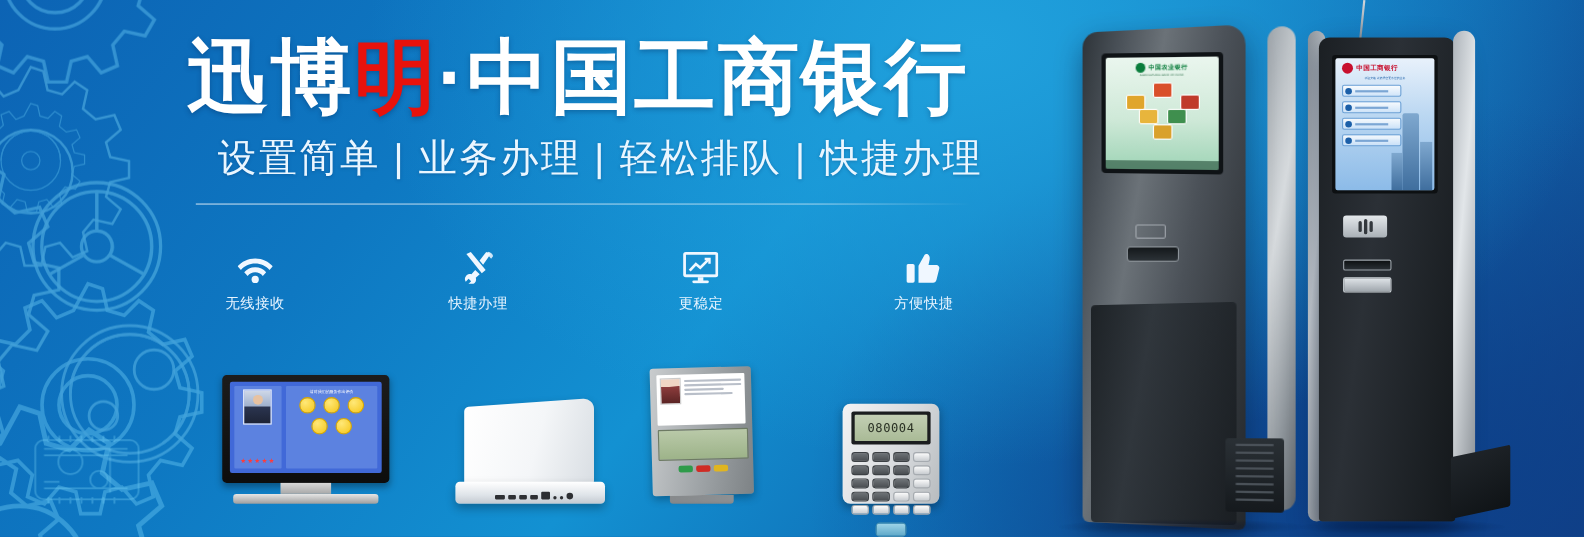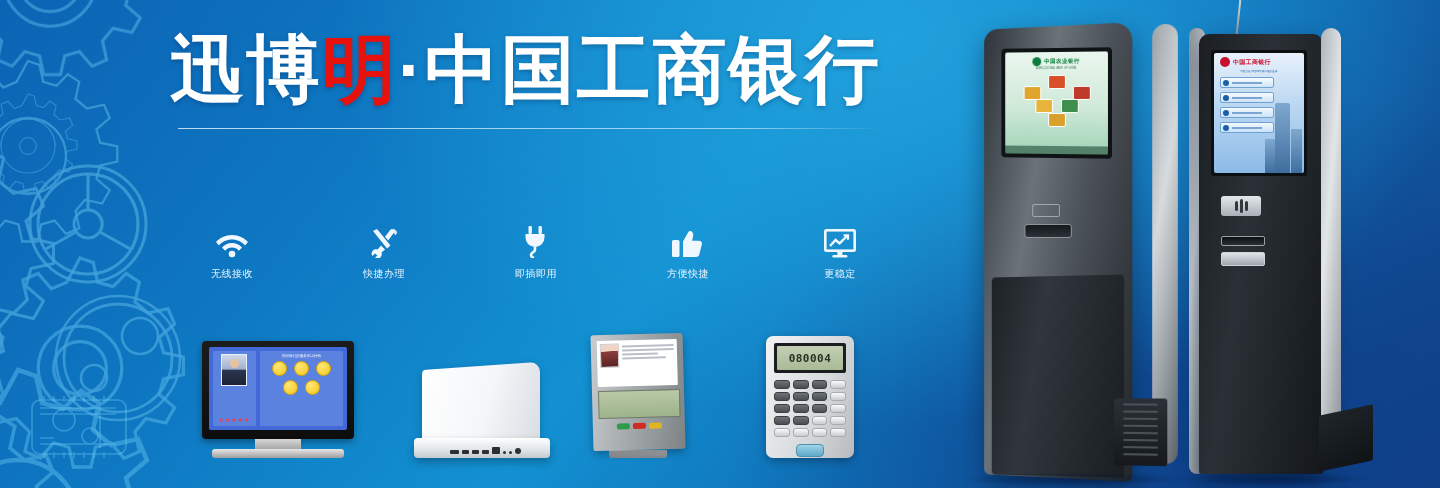--- a/index.html
+++ b/index.html
@@ -43,21 +43,21 @@
 
   
   .features{
     position:absolute;left:186px;top:224px;width:700px;
     display:flex;justify-content:space-between;align-items:flex-start;
   }
   .feature{width:92px;display:flex;flex-direction:column;align-items:center;}
   .feature .ico{height:34px;display:flex;align-items:flex-end;justify-content:center;}
   .feature .ico svg{display:block;}
   .feature .flabel{
-    margin-top:9px;font-size:10px;color:#e9f5ff;letter-spacing:.5px;white-space:nowrap;
+    margin-top:9px;font-size:13px;color:#e9f5ff;letter-spacing:.5px;white-space:nowrap;
   }
 
   
   .products{position:absolute;left:196px;top:318px;width:700px;height:140px;}
   .prod{position:absolute;bottom:0;}
 
   
   .p-monitor{left:6px;width:152px;}
   .mon-frame{width:152px;height:98px;background:linear-gradient(180deg,#1c1c1c,#0d0d0d);
     border-radius:4px;padding:6px 7px 9px 7px;box-sizing:border-box;
@@ -106,23 +106,23 @@
   .lcd{width:100%;height:26px;margin-top:4px;background:linear-gradient(180deg,#b9c9a8,#9db389);
     border:1px solid #6d7a63;border-radius:1px;}
   .btnrow{display:flex;gap:3px;margin-top:5px;justify-content:center;}
   .btnrow i{display:block;width:13px;height:6px;border-radius:2px;background:#6f7478;}
   .btnrow i.r{background:#cf2b24;} .btnrow i.g{background:#2e9b4a;} .btnrow i.y{background:#e0b521;}
   .desk-foot{width:58px;height:8px;margin:0 auto;background:linear-gradient(180deg,#b4b8bb,#86898c);
     border-radius:0 0 3px 3px;}
 
   
   .p-pad{left:570px;width:96px;}
-  .pad-body{width:88px;height:122px;border-radius:7px;
+  .pad-body{width:88px;height:91px;border-radius:7px;
     background:linear-gradient(110deg,#f2f3f4,#d6d9dc 60%,#b7bbbe);
-    padding:7px 8px;box-sizing:border-box;box-shadow:0 3px 8px rgba(0,0,0,.3);font-weight:bold;}
+    padding:7px 8px;box-sizing:border-box;box-shadow:0 3px 8px rgba(0,0,0,.3);}
   .pad-lcd{width:100%;height:30px;background:#1b1d1f;border-radius:2px;padding:3px;box-sizing:border-box;}
   .pad-lcd .glass{width:100%;height:100%;background:linear-gradient(180deg,#c3cfb4,#a9ba96);
     border-radius:1px;display:flex;align-items:center;justify-content:center;}
   .pad-num{font-family:"DejaVu Sans Mono","Liberation Mono",monospace;font-size:11px;
     color:#2a3124;letter-spacing:.5px;}
   .keys{display:grid;grid-template-columns:repeat(4,1fr);gap:3px;margin-top:7px;}
   .keys i{display:block;height:7px;border-radius:3px;background:linear-gradient(180deg,#fbfbfb,#c8ccd0);
     border:.5px solid #a6abb0;}
   .keys i.dk{background:linear-gradient(180deg,#6d7276,#4a4e52);border-color:#3c4044;}
   .pad-big{width:26px;height:11px;margin:7px auto 0;border-radius:4px;
@@ -296,20 +296,21 @@
         <path d="M20,60 V66 M30,60 V66 M40,60 V66 M50,60 V66 M60,60 V66 M70,60 V66 M80,60 V66"></path>
         <path d="M20,4 V10 M30,4 V10 M40,4 V10 M50,4 V10 M60,4 V10 M70,4 V10 M80,4 V10"></path>
       </g>
     </svg>
   </div>
 
   <div class="textblock">
     <h1 class="title">
       <span>迅博</span><span class="hl">明</span><span class="dot">·</span><span>中国工商银行</span>
     </h1>
+    <div class="subtitle">设置简单 | 业务办理 | 轻松排队 | 快捷办理</div>
     <div class="rule"></div>
   </div>
 
   <div class="features">
 
     <div class="feature">
       <span class="ico">
         <svg width="32" height="26" viewBox="0 0 32 26" fill="#f0f7ff">
           <path d="M16 3C9.4 3 3.7 5.9 0 10.1l3 3.3C6 9.9 10.8 7.6 16 7.6s10 2.3 13 5.8l3-3.3C28.3 5.9 22.6 3 16 3z"></path>
           <path d="M16 11c-4 0-7.6 1.8-10 4.5l3.1 3.3A9.4 9.4 0 0116 15.6c2.7 0 5.2 1.2 6.9 3.2l3.1-3.3A13.3 13.3 0 0016 11z"></path>
@@ -325,54 +326,43 @@
           <path d="M4 3l4-2 13.5 16.5-3.5 3L4 3z"></path>
           <path d="M26 3l-4-2L16 8.8l3.2 3.8L26 3z"></path>
           <path d="M12 17.5l-3.4 3.9c-1.6-.6-3.4-.2-4.6 1.1a4.6 4.6 0 00-.6 5.6l2.6-2.7 2.3 2.2-2.6 2.7c1.9 1 4.3.6 5.8-1a4.6 4.6 0 001-4.7l3.6-3.2-4.1-3.9z"></path>
           <path d="M22 2.2l2.3-1.4c1.8.6 3.3 2 4 3.9l-1.8 2.6-4.5-5.1z" opacity=".85"></path>
         </svg>
       </span>
       <span class="flabel">快捷办理</span>
     </div>
 
 
-    <div class="feature">
-      <span class="ico">
-        <svg width="26" height="32" viewBox="0 0 26 32" fill="#f0f7ff">
-          <rect x="5.5" y="0" width="3.4" height="8" rx="1.2"></rect>
-          <rect x="15.5" y="0" width="3.4" height="8" rx="1.2"></rect>
-          <path d="M2.5 8h19v3.5a9.5 9.5 0 01-19 0V8z"></path>
-          <path d="M12 20.5v3c0 3-4 2.6-4 5.2 0 1.6 1.3 2.8 3 3.3" fill="none" stroke="#f0f7ff" stroke-width="2.6"></path>
-        </svg>
-      </span>
-      <span class="flabel">即插即用</span>
-    </div>
-
-    <div class="feature">
-      <span class="ico">
-        <svg width="32" height="28" viewBox="0 0 32 28" fill="#f0f7ff">
-          <rect x="0" y="10" width="7.5" height="17" rx="1.6"></rect>
-          <path d="M11 27h13.2c1.6 0 2.8-1 3.1-2.4l2.6-10.4c.4-1.8-.9-3.4-2.7-3.4h-7.1l1.1-5.2C21.6 3.5 20.3 1 18.3 1c-.9 0-1.7.5-2.1 1.3L11 11.6V27z"></path>
-        </svg>
-      </span>
-      <span class="flabel">方便快捷</span>
-    </div>
 
     <div class="feature">
       <span class="ico">
         <svg width="32" height="30" viewBox="0 0 32 30" fill="#f0f7ff">
           <rect x="0" y="1" width="32" height="23" rx="2.5"></rect>
           <rect x="2.6" y="3.6" width="26.8" height="17.8" fill="#1a8fd0"></rect>
           <path d="M6 18l5.6-6 4 3.4L23 8" fill="none" stroke="#f0f7ff" stroke-width="2.4"></path>
           <path d="M19.6 7.4H24v4.4" fill="none" stroke="#f0f7ff" stroke-width="2.2"></path>
           <rect x="13.4" y="24" width="5" height="3.4"></rect>
           <rect x="8.4" y="27" width="15" height="2.4" rx="1.2"></rect>
         </svg>
       </span>
       <span class="flabel">更稳定</span>
+    </div>
+
+    <div class="feature">
+      <span class="ico">
+        <svg width="32" height="28" viewBox="0 0 32 28" fill="#f0f7ff">
+          <rect x="0" y="10" width="7.5" height="17" rx="1.6"></rect>
+          <path d="M11 27h13.2c1.6 0 2.8-1 3.1-2.4l2.6-10.4c.4-1.8-.9-3.4-2.7-3.4h-7.1l1.1-5.2C21.6 3.5 20.3 1 18.3 1c-.9 0-1.7.5-2.1 1.3L11 11.6V27z"></path>
+        </svg>
+      </span>
+      <span class="flabel">方便快捷</span>
     </div>
 
 
   </div>
 
   <div class="products">
 
     <div class="prod p-monitor">
       <div class="mon-frame">
         <div class="mon-screen">

